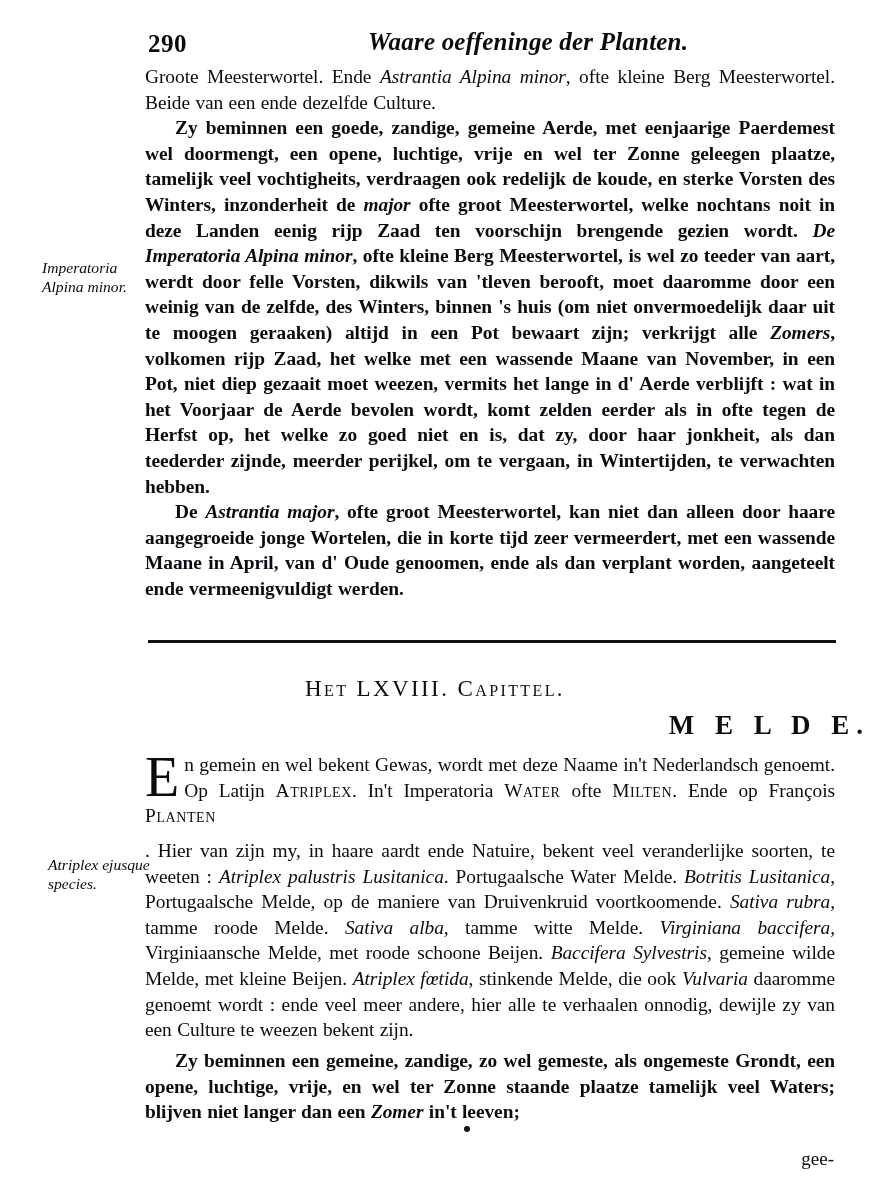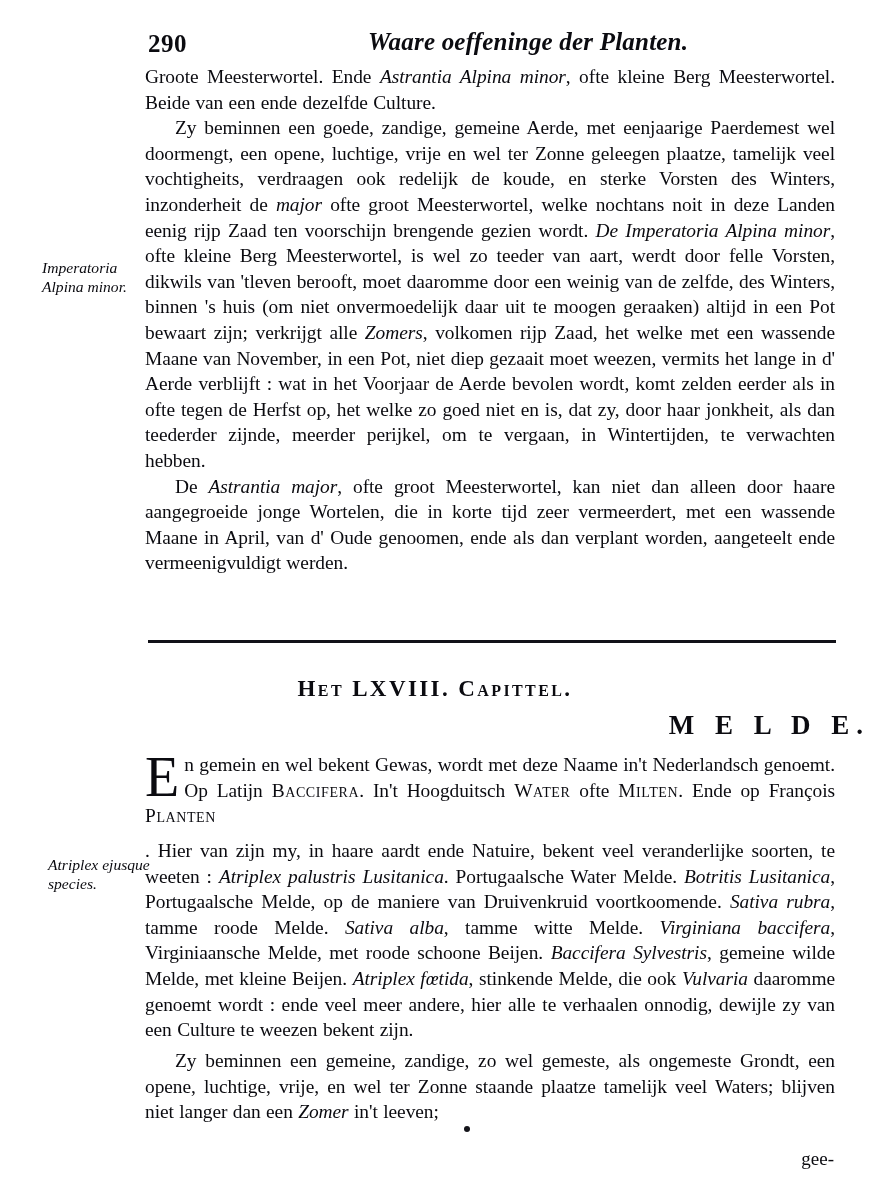--- a/index.html
+++ b/index.html
@@ -61,20 +61,21 @@
     margin: 0;
     font-size: 19.4px;
     line-height: 25.6px;
     text-align: justify;
     letter-spacing: -0.05px;
     word-spacing: 0.6px;
     font-family: "Liberation Serif", serif;
   }
   p.ind {
     text-indent: 30px;
+    font-weight: bold;
   }
   .it {
     font-style: italic;
   }
   .sc {
     font-variant: small-caps;
     letter-spacing: 0.6px;
   }
   
   .marginal {
@@ -100,21 +101,21 @@
   
   .chap-line {
     position: absolute;
     left: 0;
     top: 676px;
     width: 870px;
     text-align: center;
     font-size: 23px;
     font-variant: small-caps;
     letter-spacing: 2.4px;
-    font-weight: 700;
+    font-weight: 400;
     font-family: "Liberation Serif", serif;
   }
   .chap-title {
     position: absolute;
     left: 0;
     top: 710px;
     width: 870px;
     text-align: right;
     font-size: 27px;
     letter-spacing: 7px;
@@ -198,21 +199,21 @@
     <p class="body ind"><span>De </span><span class="it">Astrantia major</span><span>, ofte groot Meesterwortel, kan niet dan alleen door haare aangegroeide jonge Wortelen, die in korte tijd zeer vermeerdert, met een wassende Maane in April, van d' Oude genoomen, ende als dan verplant worden, aangeteelt ende vermeenigvuldigt werden.</span></p>
   </div>
 
   <div class="rule"></div>
 
   <div class="chap-line">Het LXVIII. Capittel.</div>
   <div class="chap-title">M E L D E.</div>
 
   <div class="dropblock">
     <span class="dropcap">E</span>
-    <p class="after-drop"><span>n gemein en wel bekent Gewas, wordt met deze Naame in't Nederlandsch genoemt.    Op Latijn </span><span class="sc">Baccifera</span><span>. In't Hoogduitsch </span><span class="sc">Water</span><span> ofte </span><span class="sc">Milten</span><span>.    Ende op François </span><span class="sc">Planten</span></p>
+    <p class="after-drop"><span>n gemein en wel bekent Gewas, wordt met deze Naame in't Nederlandsch genoemt.    Op Latijn </span><span class="sc">Atriplex</span><span>. In't Imperatoria </span><span class="sc">Water</span><span> ofte </span><span class="sc">Milten</span><span>.    Ende op François </span><span class="sc">Planten</span></p>
   </div>
 
   <div class="lowerblock">
     <p class="body"><span>.    Hier van zijn my, in haare aardt ende Natuire, bekent veel veranderlijke soorten, te weeten : </span><span class="it">Atriplex palustris Lusitanica</span><span>.    Portugaalsche Water Melde.   </span><span class="it">Botritis Lusitanica</span><span>, Portugaalsche Melde, op de maniere van Druivenkruid voortkoomende.   </span><span class="it">Sativa rubra</span><span>, tamme roode Melde.  </span><span class="it">Sativa alba</span><span>, tamme witte Melde.  </span><span class="it">Virginiana baccifera</span><span>, Virginiaansche Melde, met roode schoone Beijen.  </span><span class="it">Baccifera Sylvestris</span><span>, gemeine wilde Melde, met kleine Beijen.  </span><span class="it">Atriplex fœtida</span><span>, stinkende Melde, die ook </span><span class="it">Vulvaria</span><span> daaromme genoemt wordt : ende veel meer andere, hier alle te verhaalen onnodig, dewijle zy van een Culture te weezen bekent zijn.</span></p>
   </div>
 
   <div class="lowerblock2">
     <p class="body ind"><span>Zy beminnen een gemeine, zandige, zo wel gemeste, als ongemeste Grondt, een opene, luchtige, vrije, en wel ter Zonne staande plaatze tamelijk veel Waters; blijven niet langer dan een </span><span class="it">Zomer</span><span> in't leeven;</span></p>
   </div>
 

